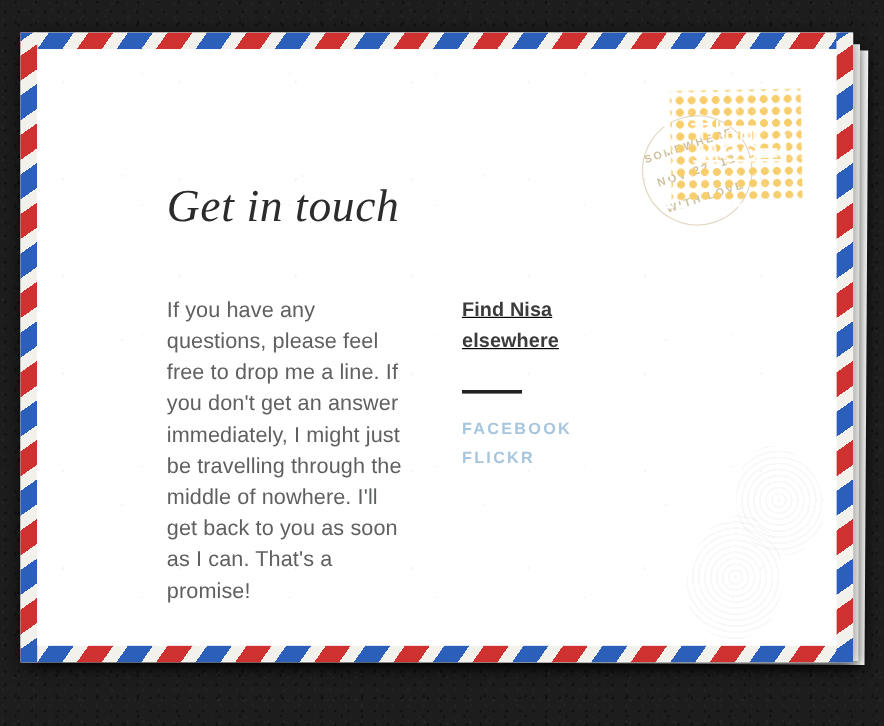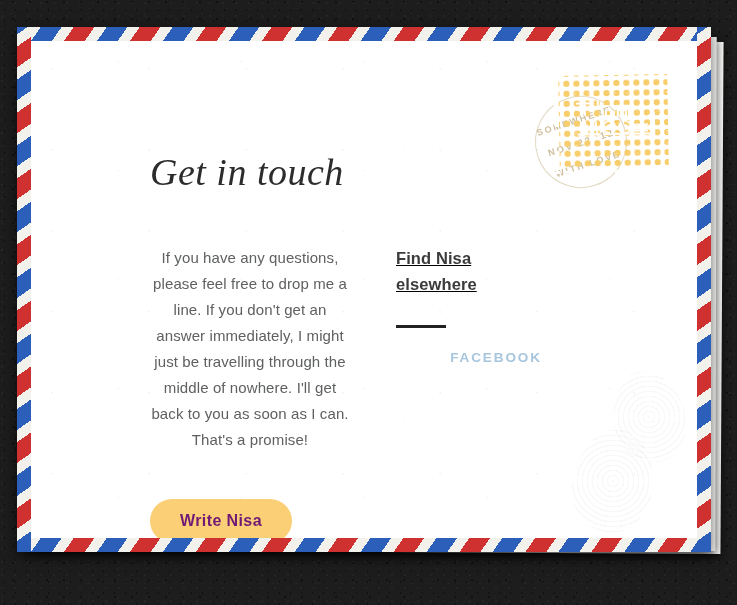--- a/index.html
+++ b/index.html
@@ -150,61 +150,60 @@
     letter-spacing: 2px;
     font-weight: 700;
     text-align: center;
   }
   .postmark span { display: block; white-space: nowrap; }
   .pm-top  { margin-top: 18px; }
   .pm-mid  { margin-top: 12px; font-size: 9.5px; }
   .pm-bot  { margin-top: 12px; }
 
   
-  .content { position: absolute; left: 119px; top: 112px; width: 520px; }
+  .content { position: absolute; left: 108px; top: 112px; width: 520px; }
 
   .title {
     font-family: "Liberation Serif", serif;
     font-style: italic;
     font-size: 38px;
     font-weight: 400;
     color: #2c2c2c;
     letter-spacing: 0.5px;
     line-height: 1;
   }
 
   .columns { display: flex; margin-top: 54px; }
 
   .col-left { width: 200px; }
   .col-right { margin-left: 46px; width: 200px; text-decoration: underline; }
 
   .body-copy {
-    font-size: 15px;
+    font-size: 18px;
     line-height: 26px;
     color: #5f6060;
     letter-spacing: 0.1px;
-    text-align: center;
   }
 
   .find-heading {
     font-size: 16.5px;
     font-weight: 700;
     line-height: 26px;
     color: #3b3b3b;
     letter-spacing: 0.1px;
     white-space: pre-line;
   }
 
   .rule {
     width: 50px; height: 3px;
     background: #222;
     margin: 28px 0 20px 0;
   }
 
-  .social-list { list-style: none; text-align: center; }
+  .social-list { list-style: none; }
   .social-list li { margin-bottom: 4px; }
   .social-link {
     display: inline-block;
     color: #a7c6dd;
     font-size: 13.5px;
     font-weight: 700;
     letter-spacing: 1.9px;
     text-decoration: none;
     text-transform: uppercase;
     line-height: 20px;
@@ -298,20 +297,23 @@
         </div>
 
         <div class="col-right">
           <h2 class="find-heading">Find Nisa
 elsewhere</h2>
           <div class="rule"></div>
           <ul class="social-list">
             <li>
               <a class="social-link">FACEBOOK</a>
             </li>
+            <li>
+              <a class="social-link">FLICKR</a>
+            </li>
           </ul>
         </div>
 
       </div>
     </div>
 
   </div>
 </div>
 
 </body></html>

